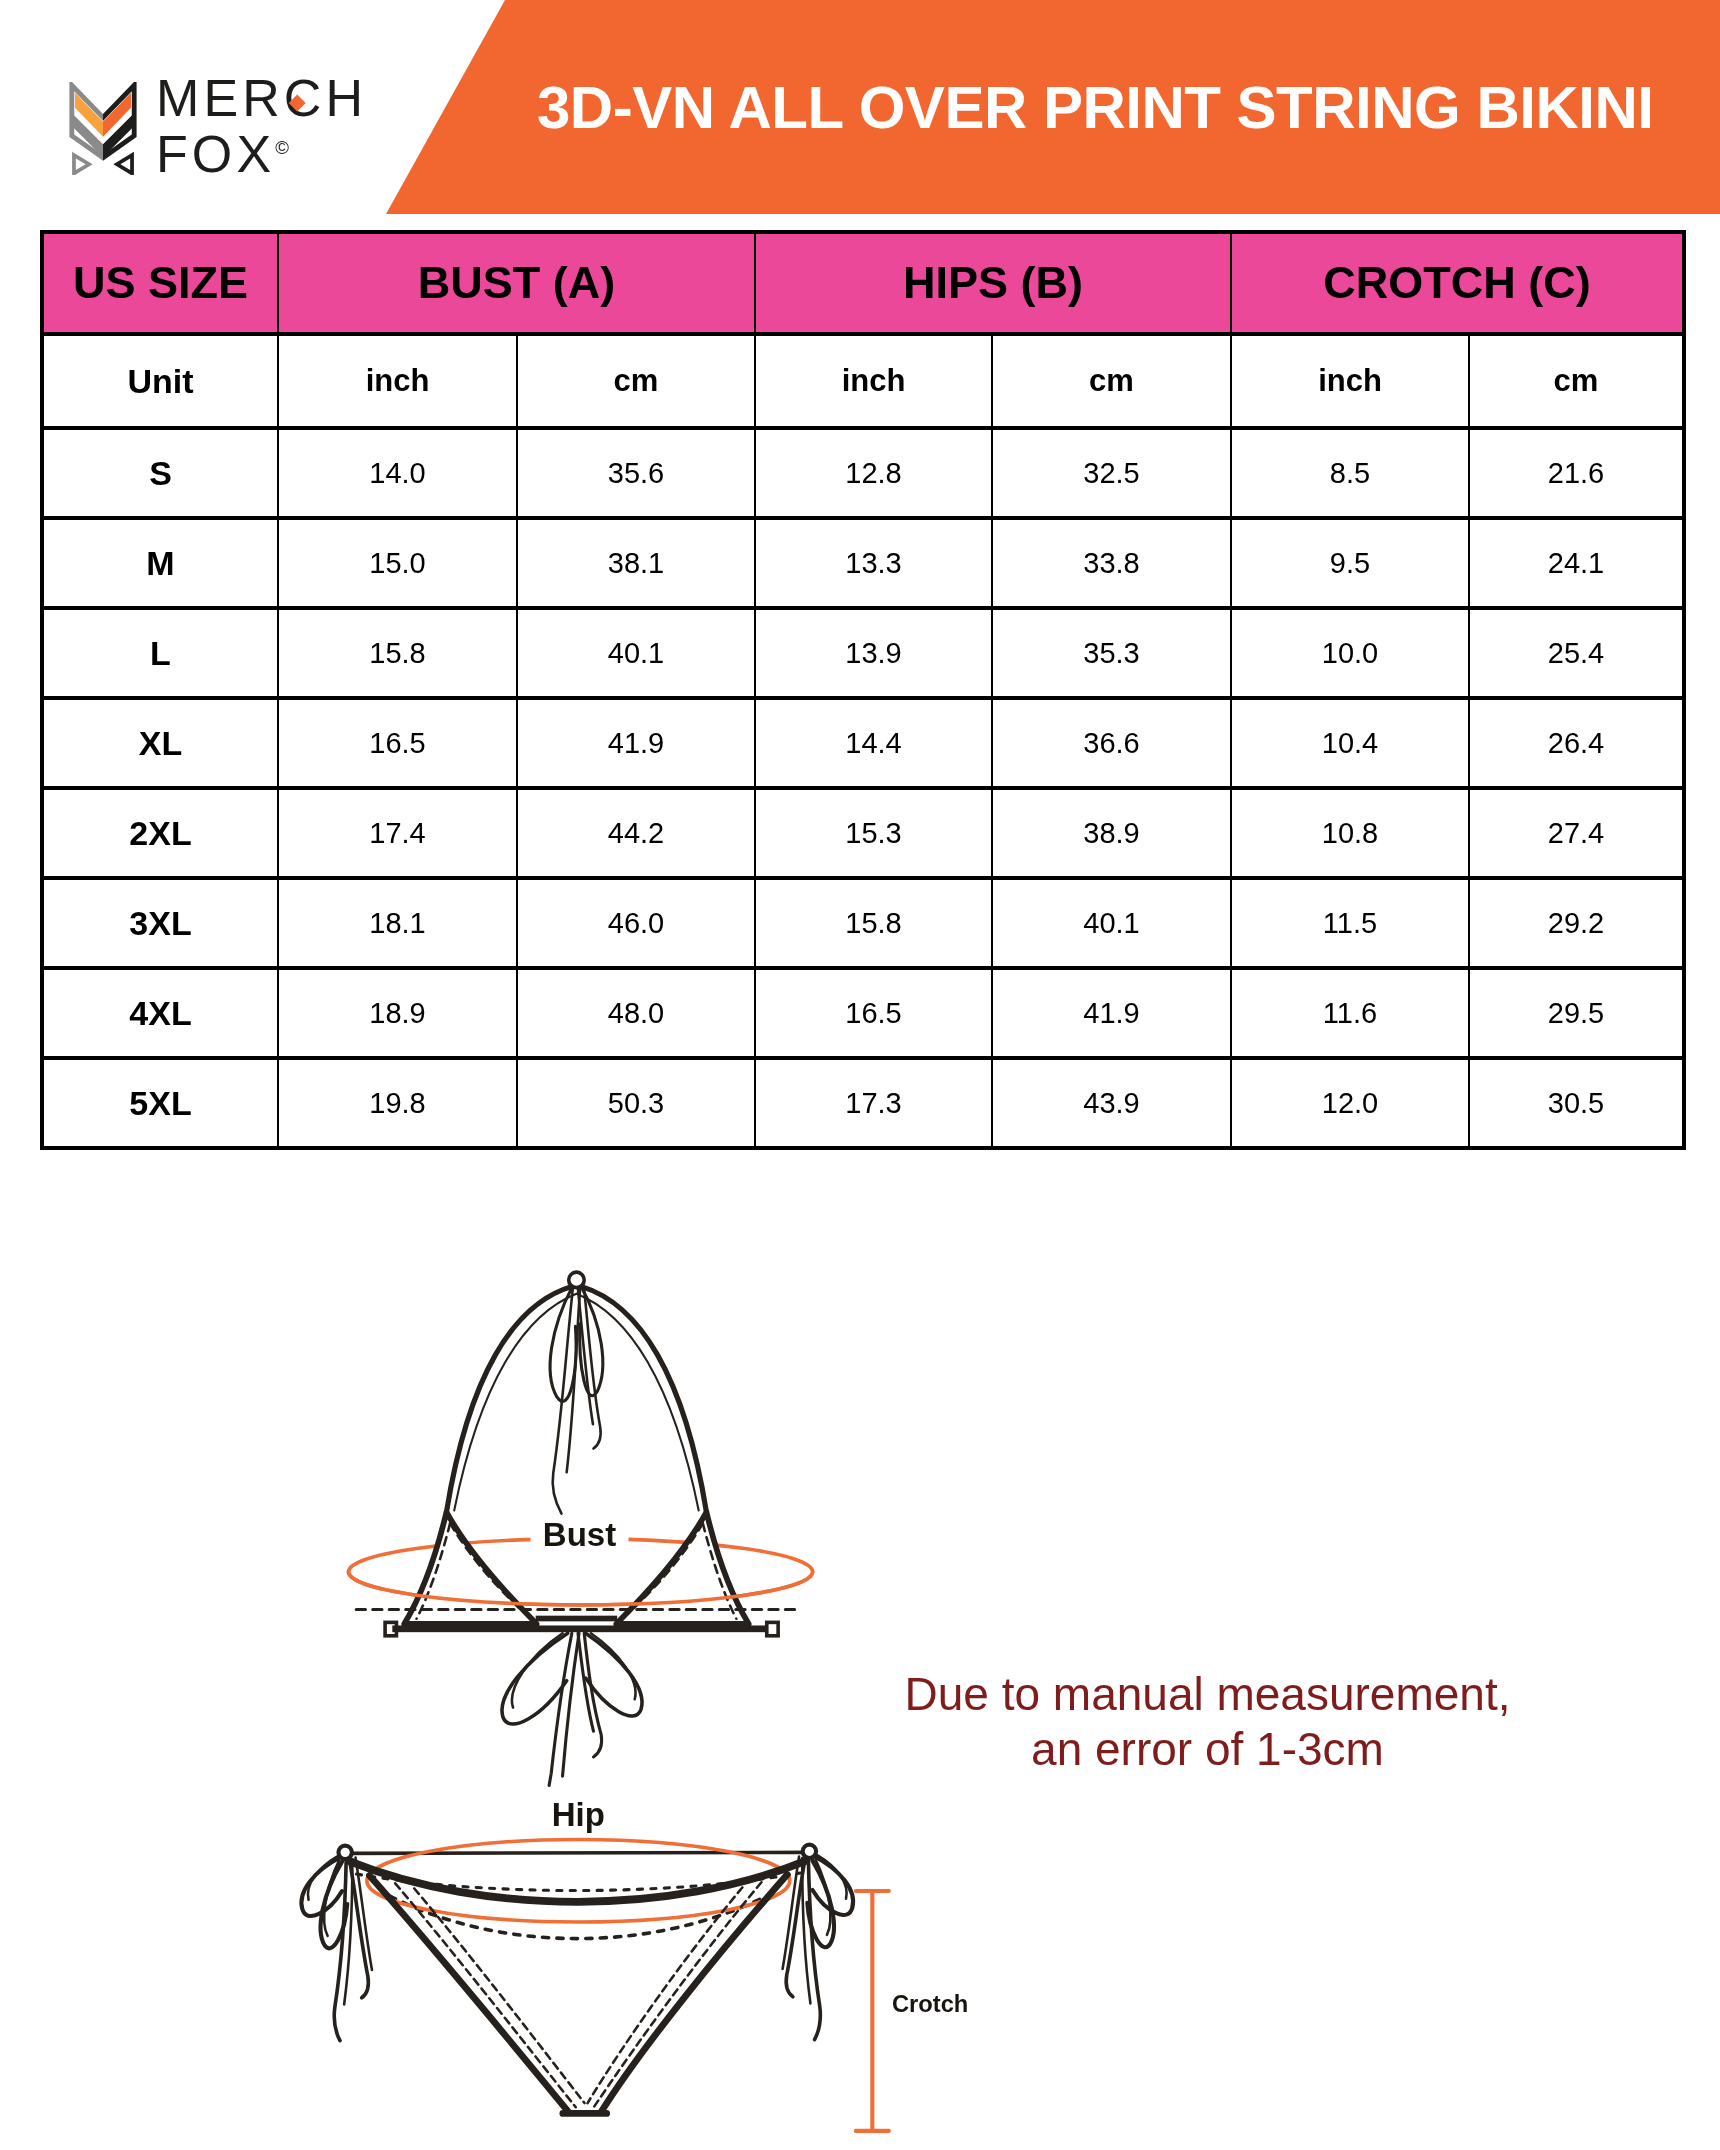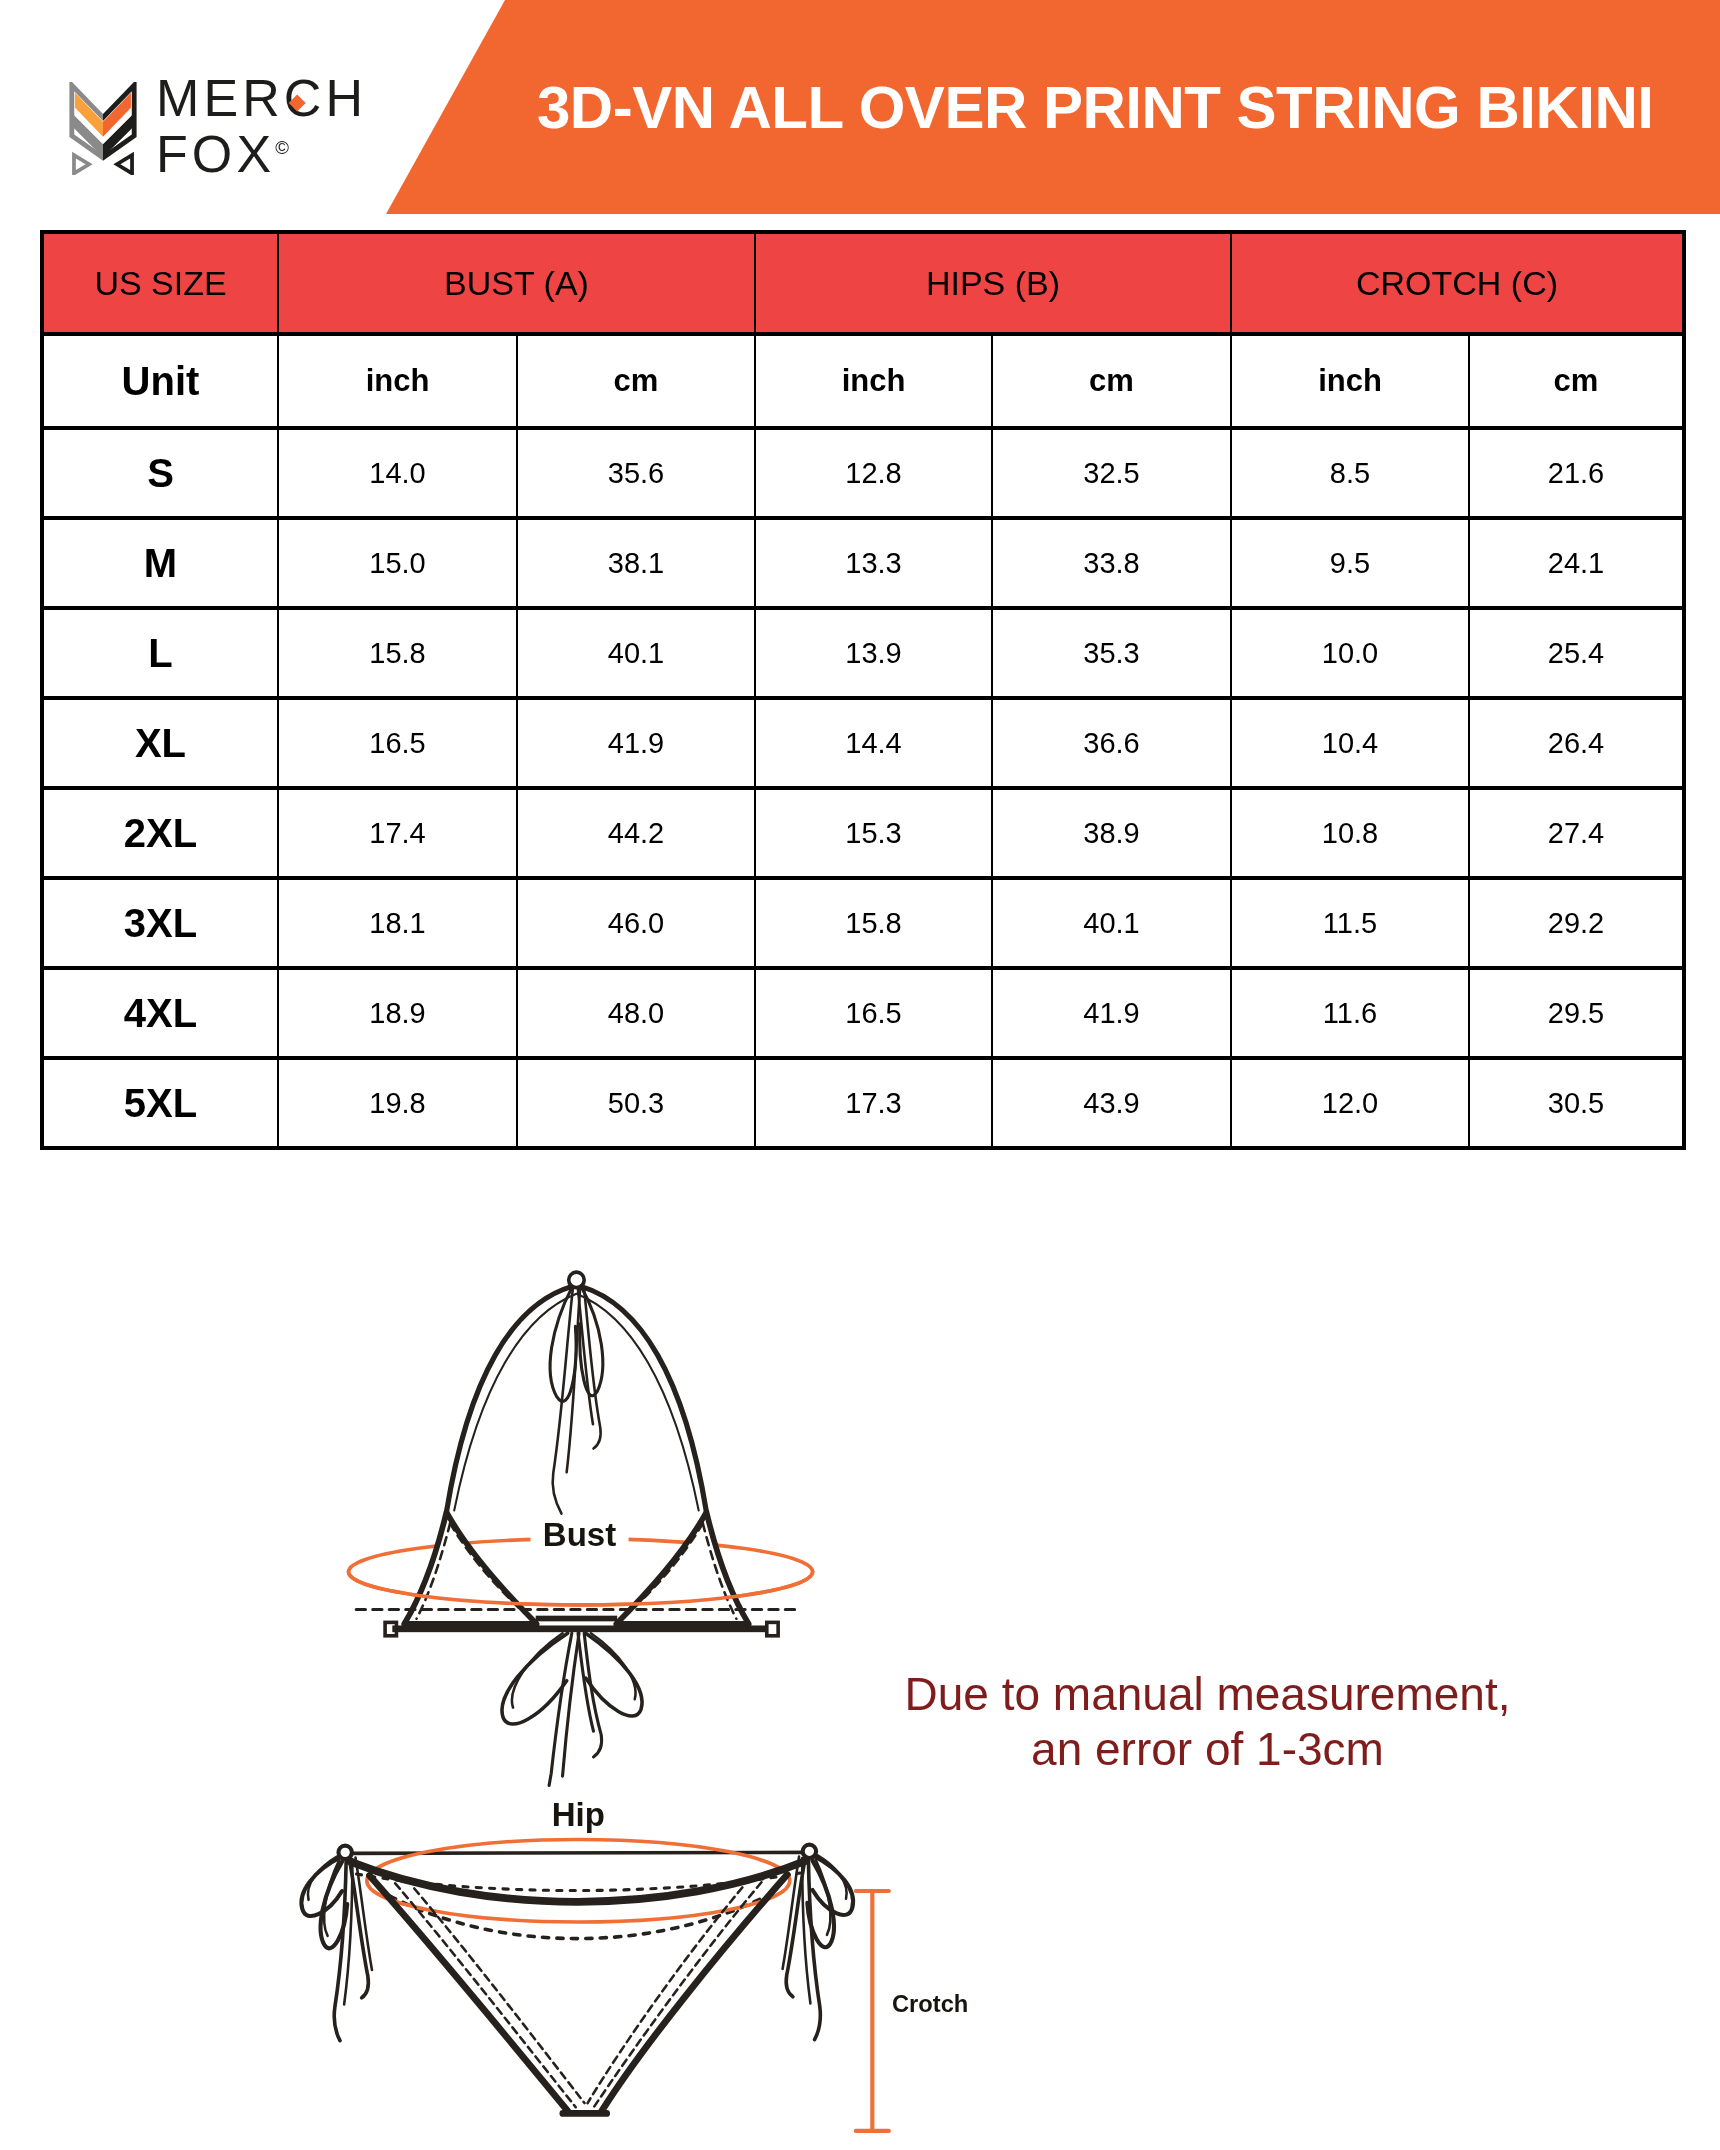--- a/index.html
+++ b/index.html
@@ -21,24 +21,24 @@
   .c-accent{position:absolute;left:291px;top:97px;width:12.4px;height:12.4px;background:#F2672F;transform:rotate(45deg);}
   
   table.size-table{
     position:absolute;left:40px;top:230px;width:1644px;border-collapse:collapse;table-layout:fixed;
     border:4.6px solid #000;background:#fff;
   }
   .size-table th,.size-table td{
     border:2.1px solid #000;border-top-width:4.1px;border-bottom-width:4.1px;
     text-align:center;vertical-align:middle;color:#000;padding:0;
   }
-  .size-table .header-row th{height:98px;background:#ef4444;font-weight:normal;font-size:34px;}
+  .size-table .header-row th{height:98px;background:#ec4899;font-weight:bold;font-size:45px;}
   .size-table .unit-row th,.size-table .unit-row td{height:90px;}
   .size-table tr{height:90px;}
-  .label-cell{font-weight:bold;font-size:40px;}
+  .label-cell{font-weight:bold;font-size:34px;}
   .unit-cell{font-weight:bold;font-size:31px;}
   .value-cell{font-weight:normal;font-size:29px;}
   
   .illus{position:absolute;}
   .note{
     position:absolute;left:877px;top:1639px;width:661px;text-align:center;
     color:#7f1d1d;font-weight:normal;font-size:46px;line-height:55px;white-space:nowrap;margin-top:28px;
   }
 </style>
 </head>

